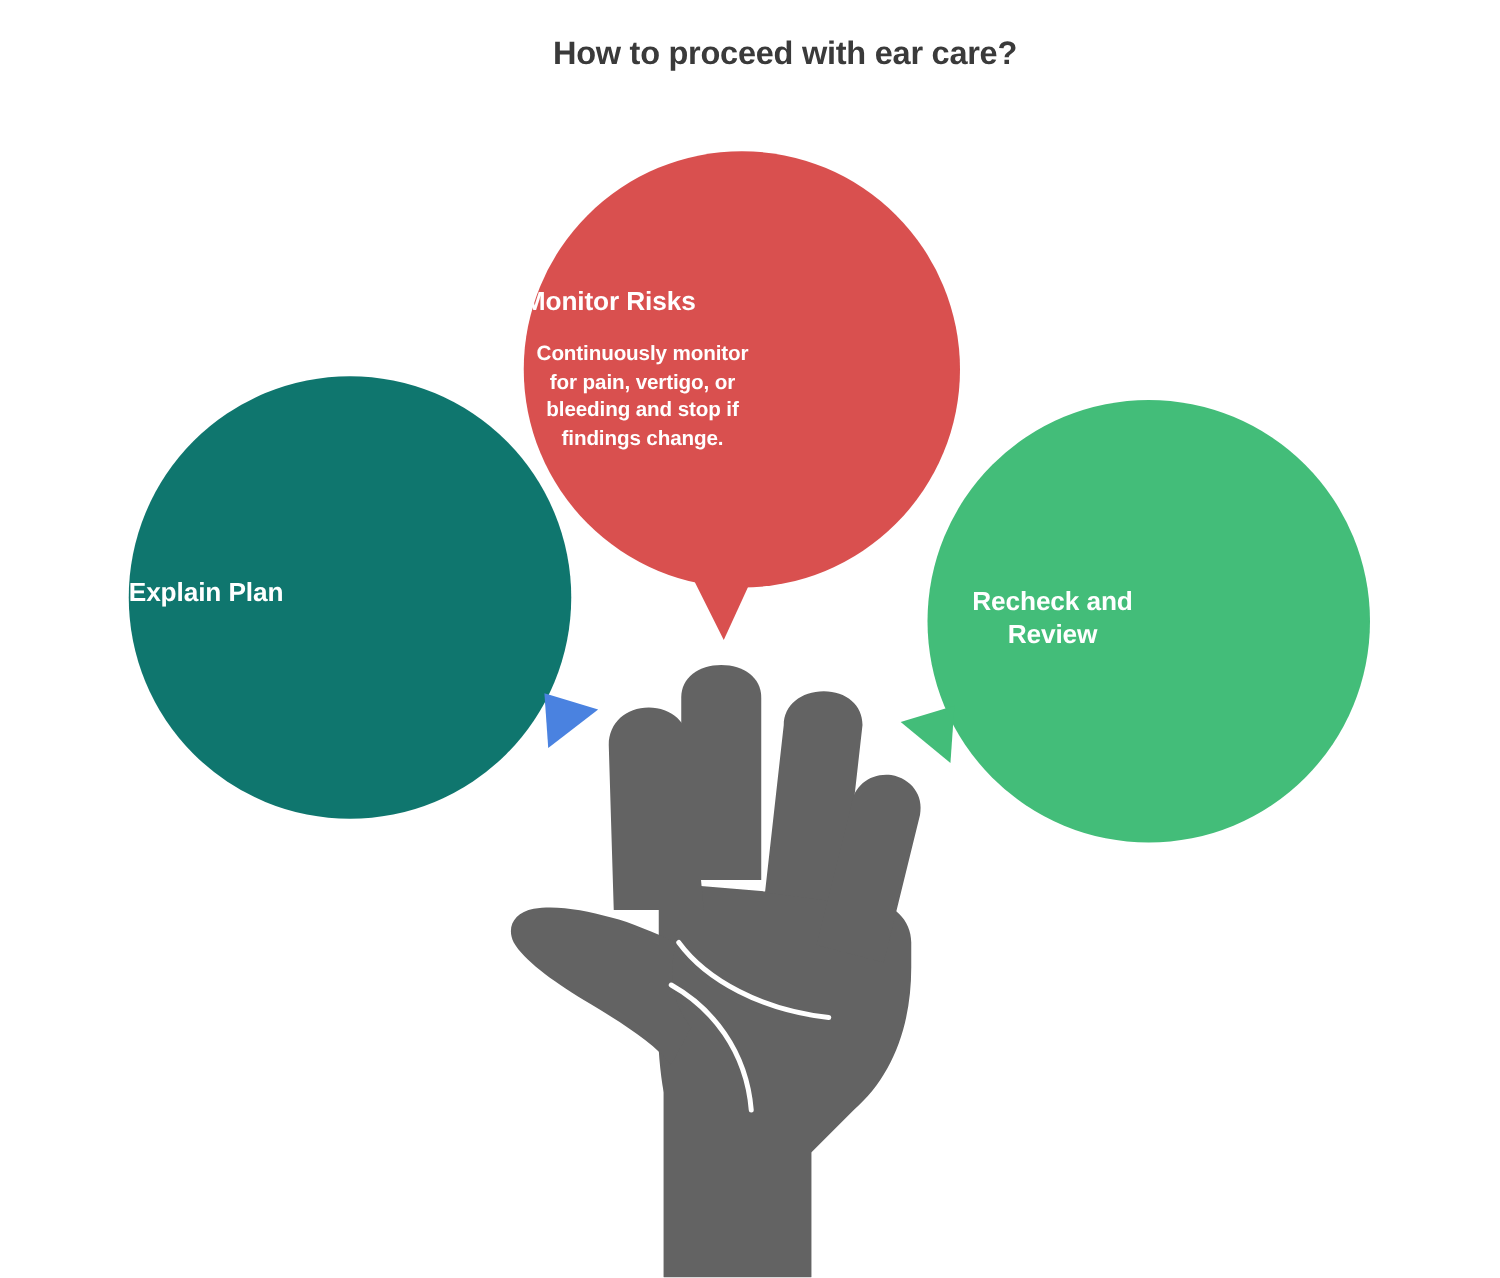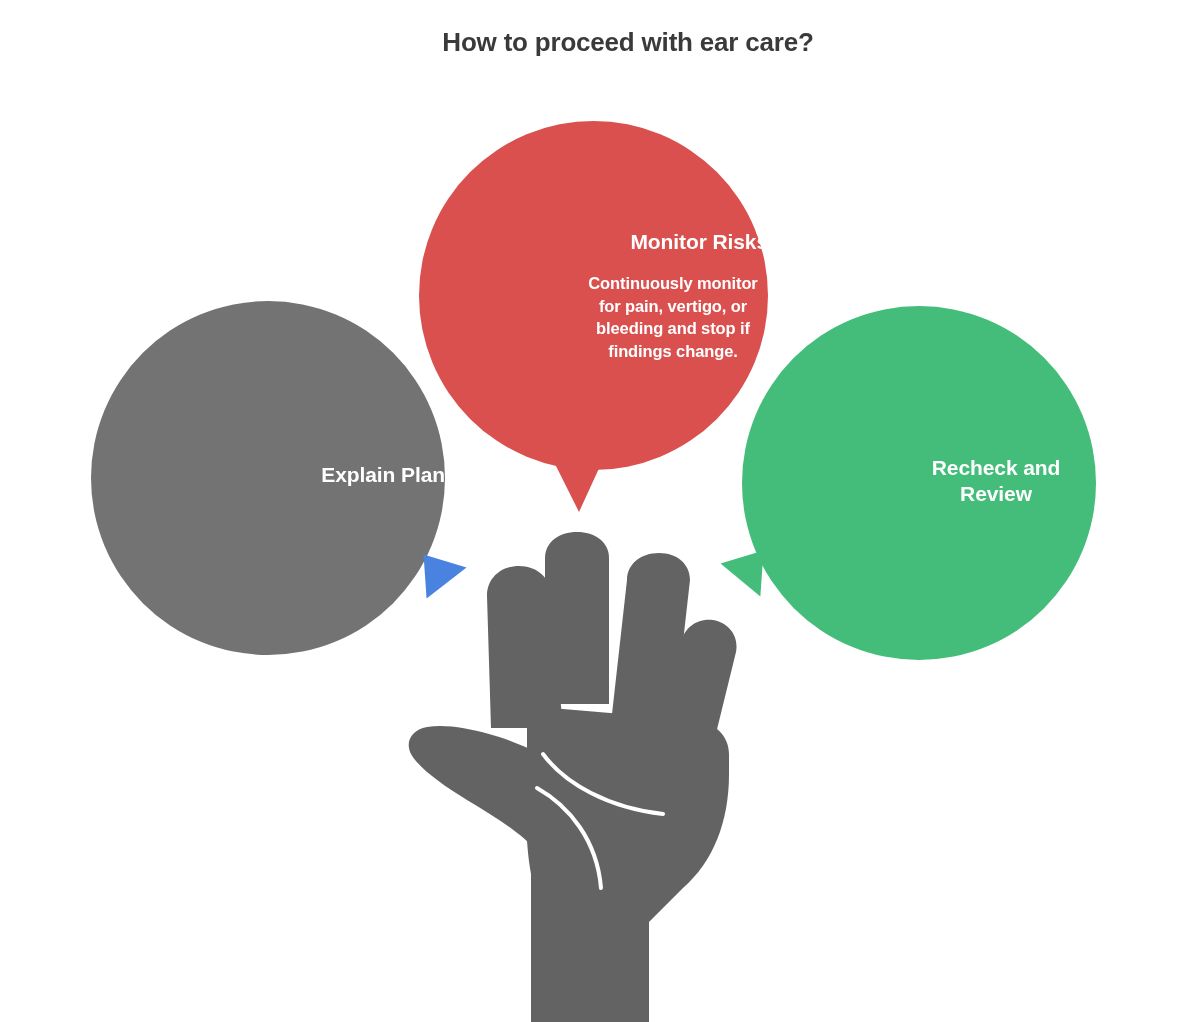--- a/index.html
+++ b/index.html
@@ -31,45 +31,45 @@
     letter-spacing: -0.2px;
     margin-left: 28px;
   }
 
   
   .bubble {
     position: absolute;
     border-radius: 50%;
     display: flex;
     flex-direction: column;
-    align-items: flex-end;
+    align-items: flex-start;
     justify-content: center;
     text-align: center;
     color: #ffffff;
   }
   .bubble .b-title {
     font-size: 21px;
     font-weight: bold;
     line-height: 1.22;
     letter-spacing: -0.1px;
   }
   .bubble .b-body {
     font-size: 16.5px;
     font-weight: bold;
     line-height: 1.37;
     letter-spacing: -0.1px;
   }
 
   
   #bubble-explain {
-    left: 91px;
+    left: 103px;
     top: 301px;
     width: 354px;
     height: 354px;
-    background: #737373;
+    background: #0f766e;
     z-index: 3;
   }
   #bubble-explain .b-title { margin-top: -6px; }
   #bubble-explain .b-body  { margin-top: 14px; width: 200px; }
   #bubble-explain .tail {
     position: absolute;
     right: -22px;
     top: 252px;
     width: 0; height: 0;
     border-style: solid;
@@ -95,21 +95,21 @@
     bottom: -42px;
     width: 0; height: 0;
     border-style: solid;
     border-width: 48px 22px 0 24px;
     border-color: #d9504f transparent transparent transparent;
   }
 
   
   #bubble-recheck {
     left: 742px;
-    top: 306px;
+    top: 320px;
     width: 354px;
     height: 354px;
     background: #43bd79;
     z-index: 3;
   }
   #bubble-recheck .b-title { margin-top: -4px; width: 200px; }
   #bubble-recheck .b-body  { margin-top: 14px; width: 200px; }
   #bubble-recheck .tail {
     position: absolute;
     left: -22px;

